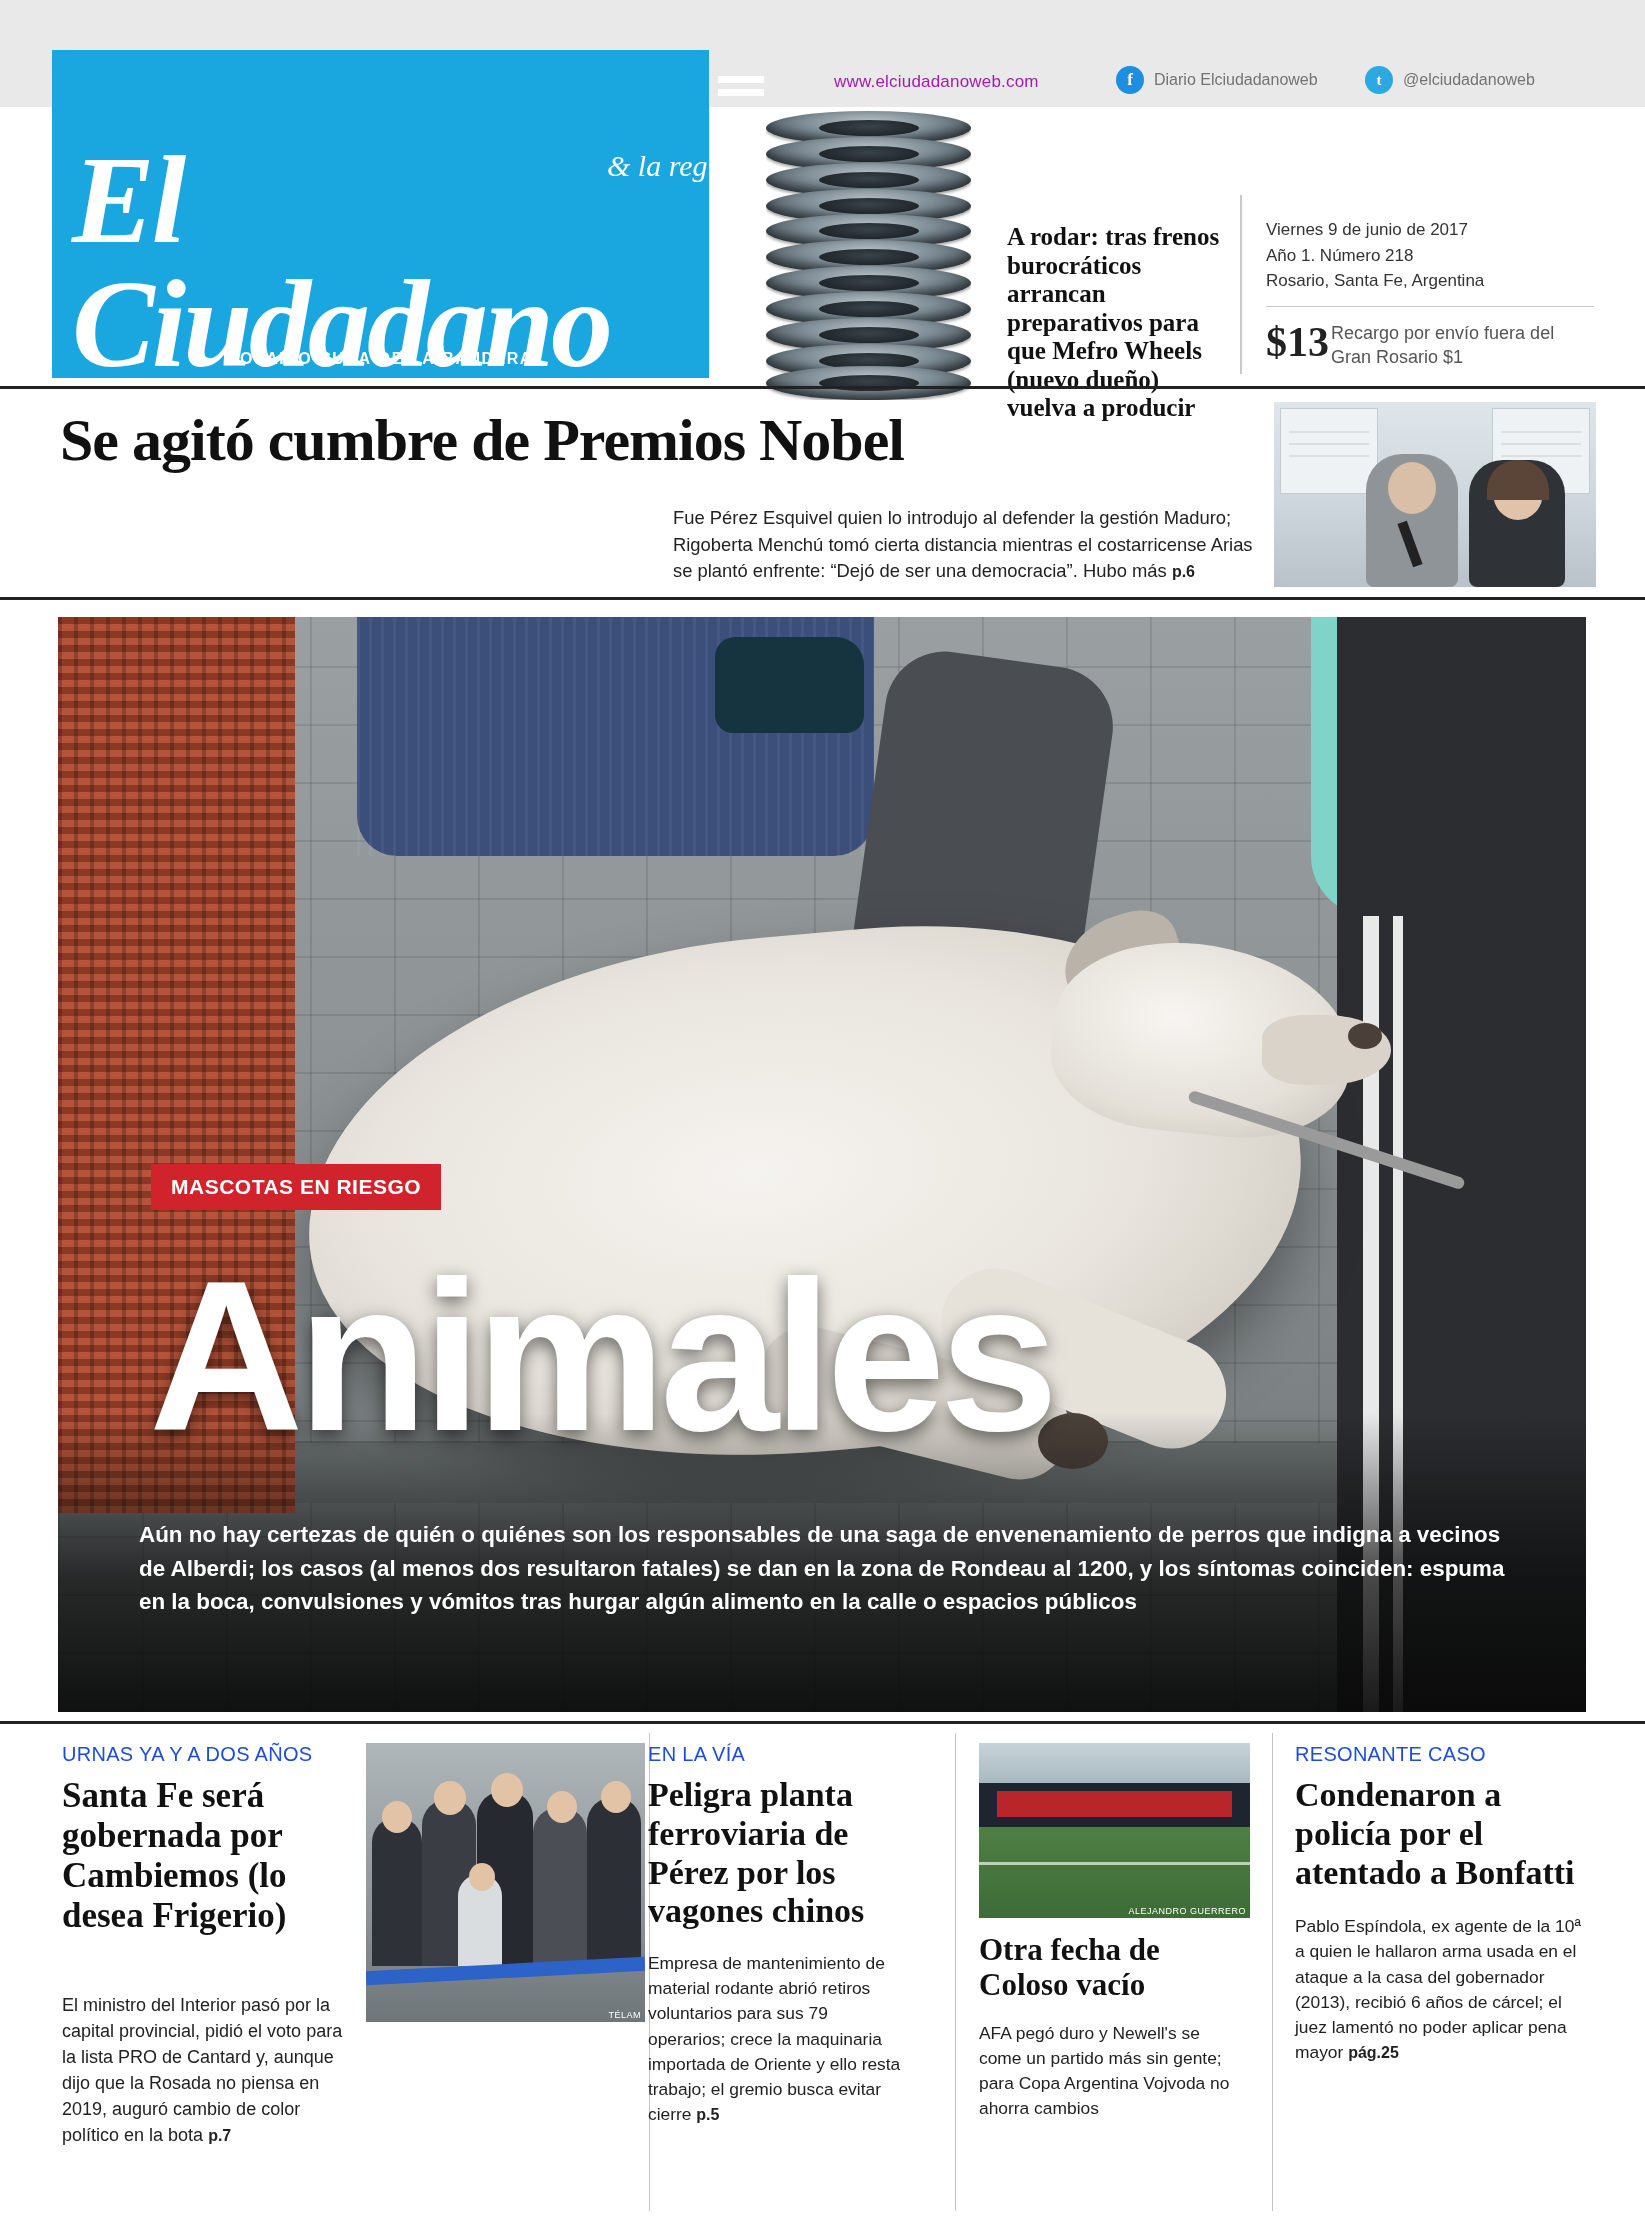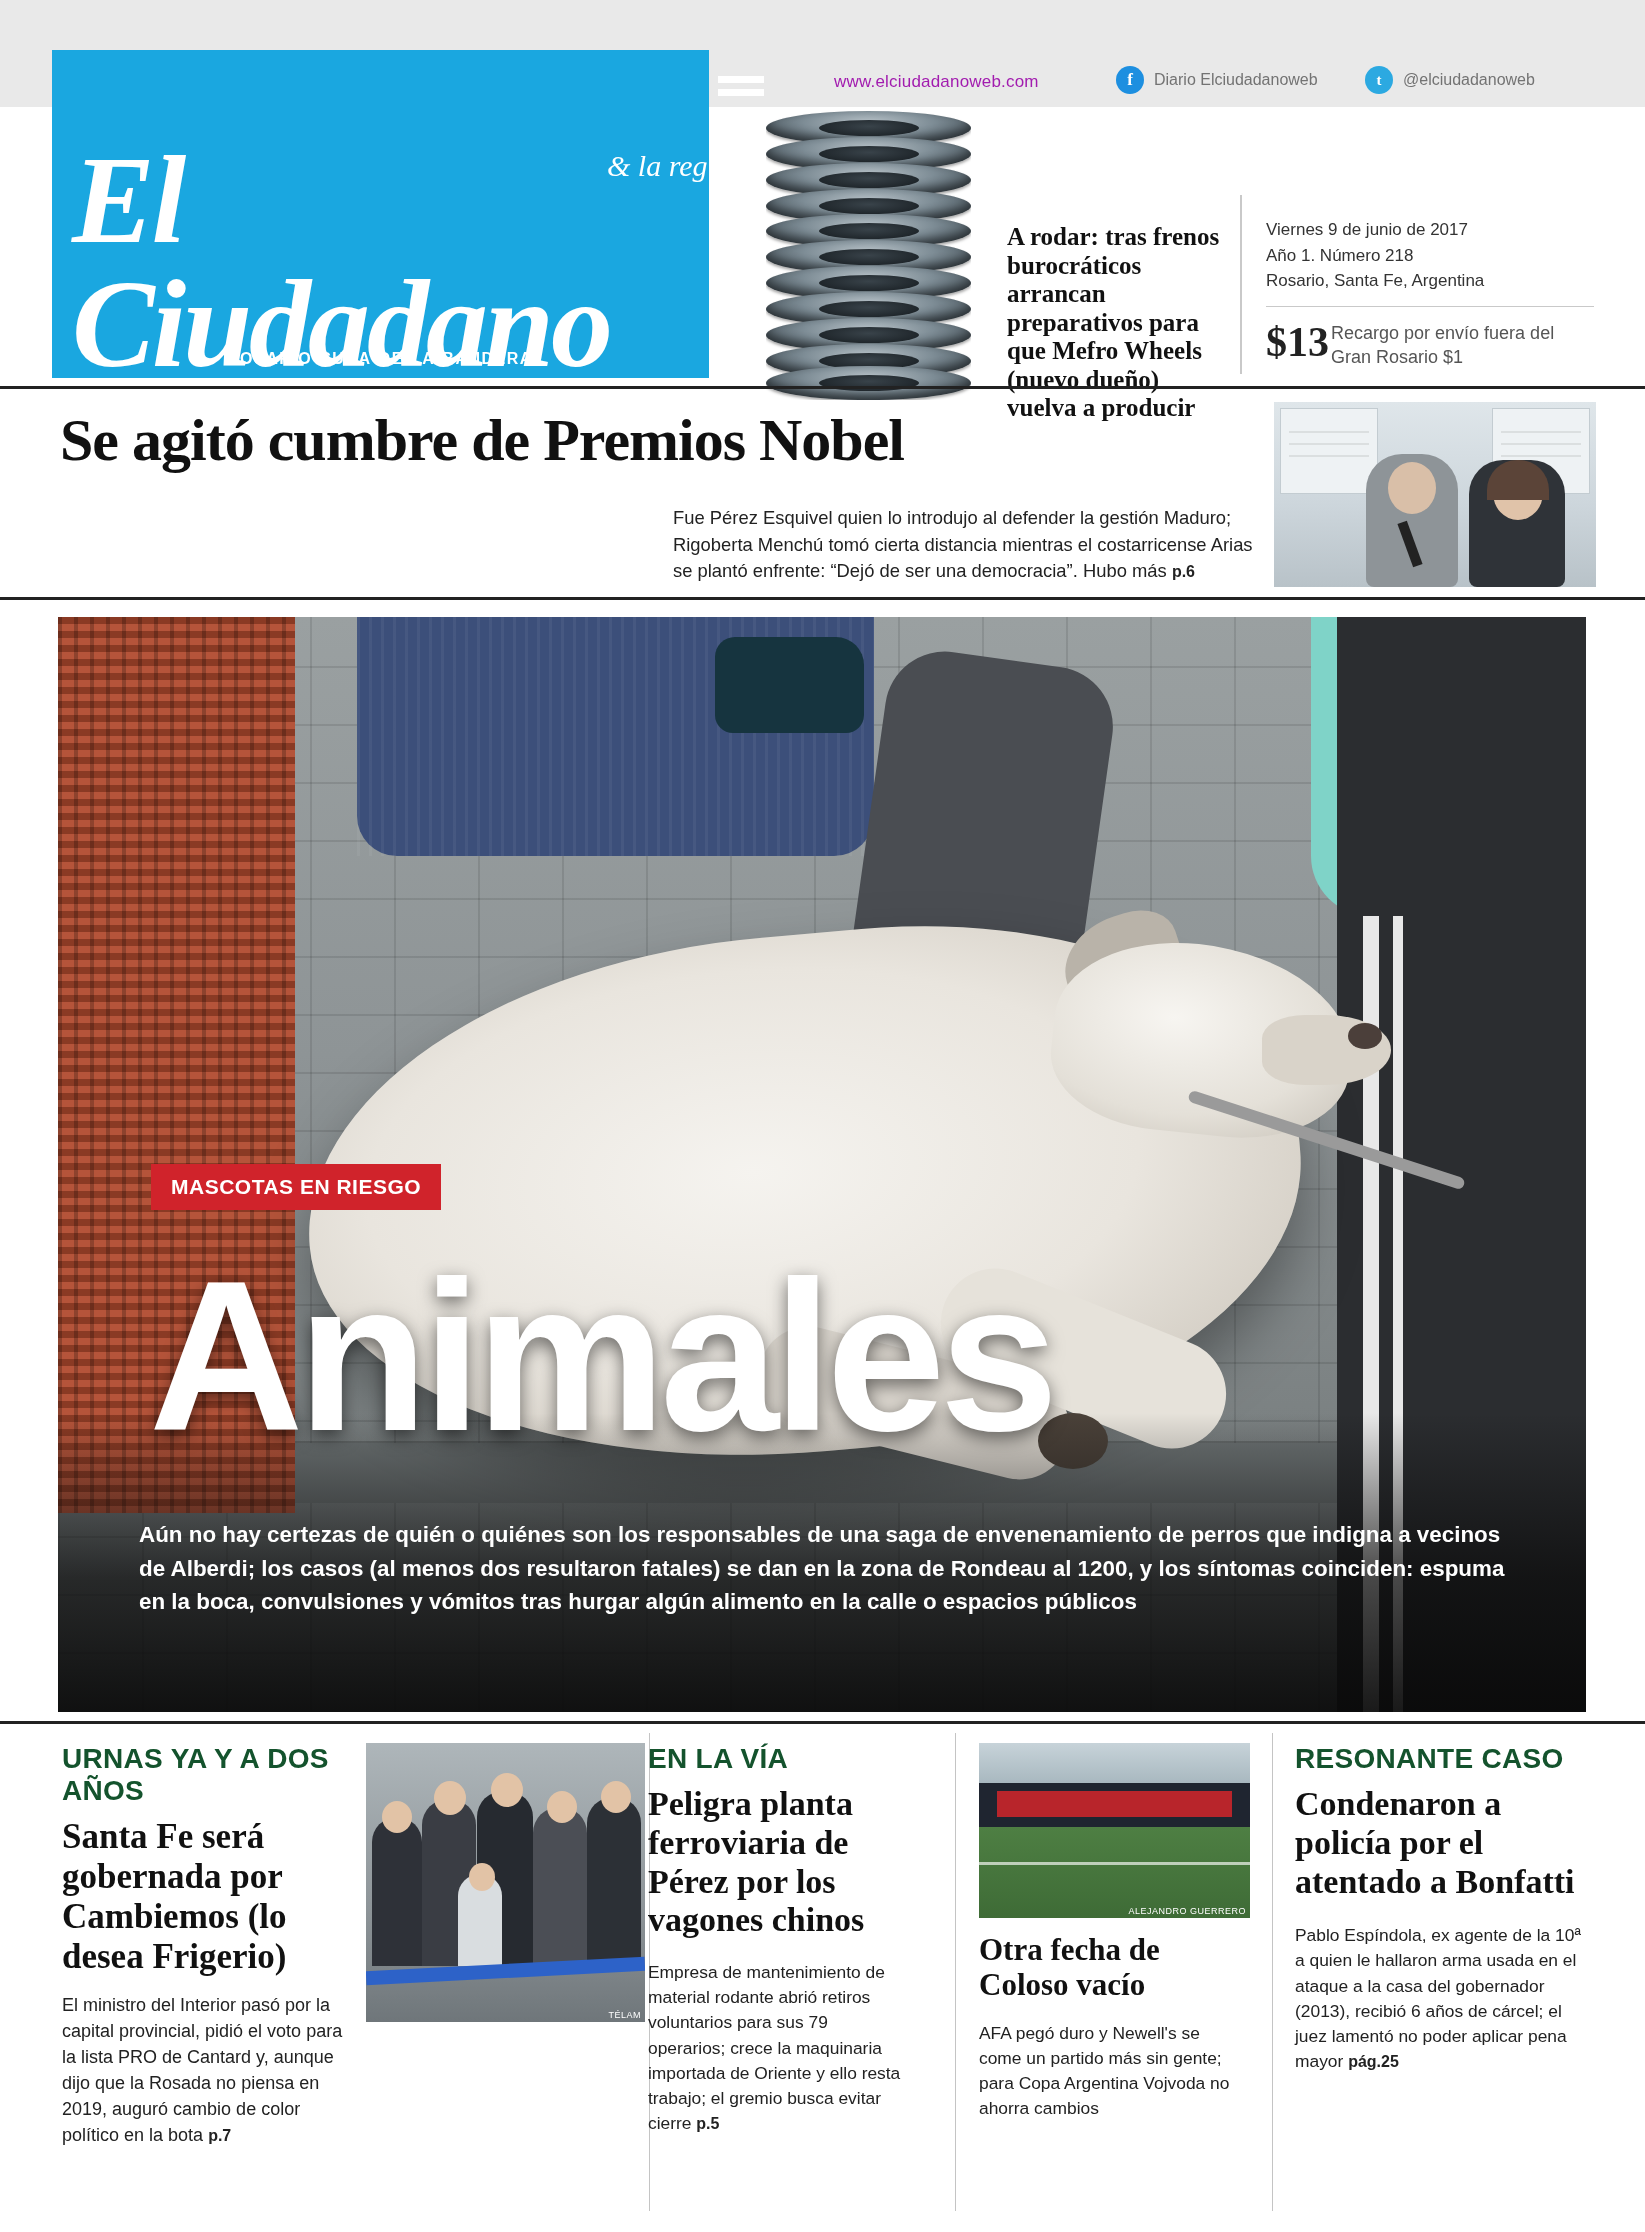--- a/index.html
+++ b/index.html
@@ -119,21 +119,21 @@
     color:#ffffff;letter-spacing:-6px;text-shadow:0 6px 18px rgba(0,0,0,.55);}
   .maincap{position:absolute;left:139px;top:1518px;width:1383px;color:#fff;
     font-weight:bold;font-size:22.4px;line-height:1.5;}
 
   .rule-under-photo{position:absolute;left:0;top:1721px;width:1646px;height:3px;background:#222;}
 
   
   .vrule{position:absolute;width:1px;background:#c4c4c4;top:1733px;height:478px;}
   .v1{left:649px;} .v2{left:955px;} .v3{left:1272px;}
 
-  .kicker{font-weight:bold;font-size:28px;color:#14532d;letter-spacing:0.3px;}
+  .kicker{font-weight:normal;font-size:20px;color:#1d4ed8;letter-spacing:0.3px;}
   .bheadline{font-family:"Liberation Serif",serif;font-weight:bold;color:#111;line-height:1.14;}
   .btext{font-size:18px;line-height:1.45;color:#222;}
 
   .c1{position:absolute;left:62px;top:1743px;width:299px;}
   .c1 .bheadline{font-size:35px;margin-top:10px;}
   .c1 .btext{position:absolute;left:0;top:249px;width:289px;}
   .c1photo{position:absolute;left:366px;top:1743px;width:279px;height:279px;overflow:hidden;background:#9aa3a8;}
   .c1p-bg{position:absolute;inset:0;background:linear-gradient(180deg,#aeb6ba 0%,#8d9498 60%,#6f767a 100%);}
   .c1p-person{position:absolute;bottom:56px;border-radius:26px 26px 0 0;}
   .c1p-head{position:absolute;border-radius:50%;background:#e2c3a6;}

